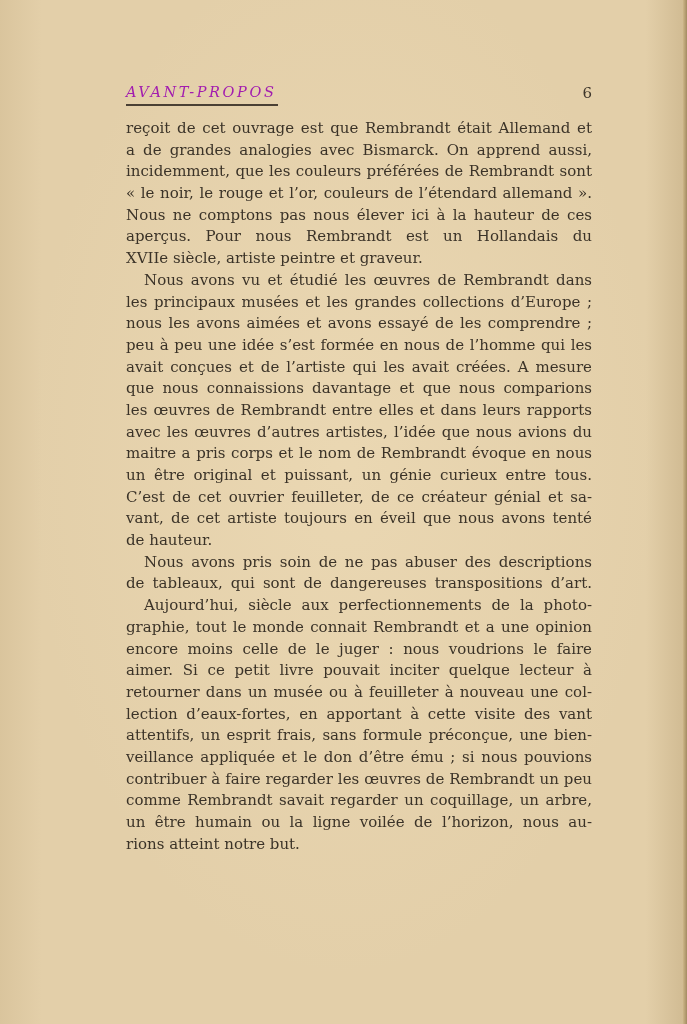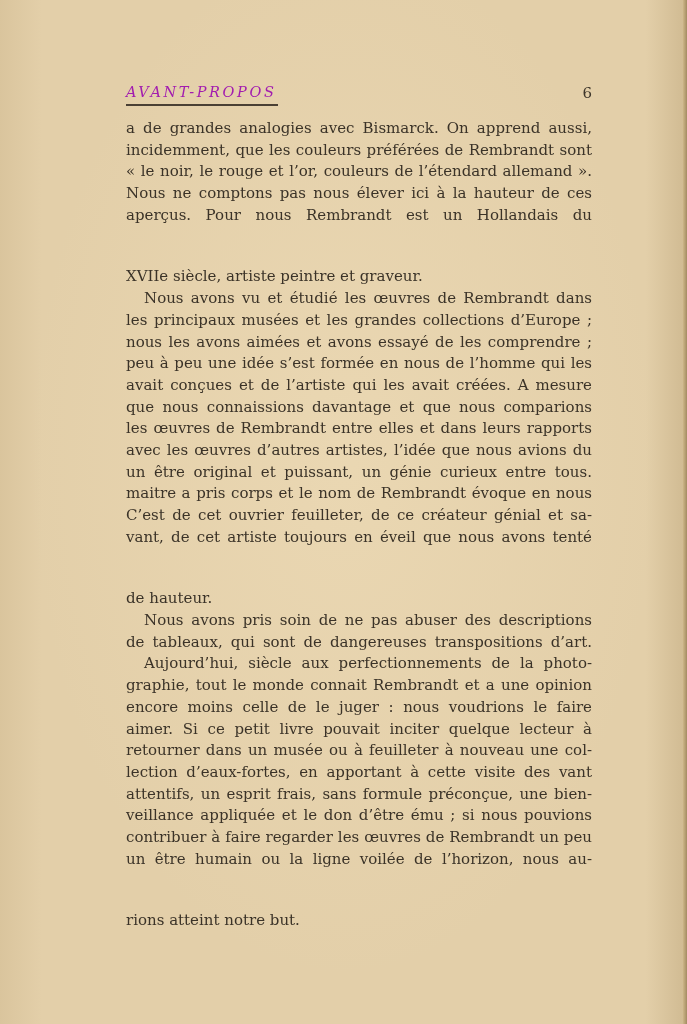--- a/index.html
+++ b/index.html
@@ -34,67 +34,69 @@
   }
   .body-text {
     position: absolute; left: 126px; top: 118px; width: 466px;
     font-size: 15px; line-height: 21.7px;
   }
   .line {
     display: block; white-space: nowrap; text-align: justify;
     text-align-last: justify; height: 21.7px;
   }
   .line.indent { padding-left: 18px; }
-  .line.last { text-align-last: left; margin-top: 40px; }
+  .line.last { text-align-last: left; }
 </style>
 </head>
 <body>
 
 <div class="page-edge"></div>
 
 <div class="header">
   <span class="running-head">AVANT-PROPOS</span>
   <div class="head-rule"></div>
   <span class="page-number">6</span>
 </div>
 
 <div class="body-text">
   <div>
+    <span class="line">reçoit de cet ouvrage est que Rembrandt était Allemand et</span>
     <span class="line">a de grandes analogies avec Bismarck. On apprend aussi,</span>
     <span class="line">incidemment, que les couleurs préférées de Rembrandt sont</span>
     <span class="line">« le noir, le rouge et l’or, couleurs de l’étendard allemand ».</span>
     <span class="line">Nous ne comptons pas nous élever ici à la hauteur de ces</span>
     <span class="line">aperçus. Pour nous Rembrandt est un Hollandais du</span>
     <span class="line last">XVIIe siècle, artiste peintre et graveur.</span>
   </div>
   <div>
     <span class="line indent">Nous avons vu et étudié les œuvres de Rembrandt dans</span>
     <span class="line">les principaux musées et les grandes collections d’Europe ;</span>
     <span class="line">nous les avons aimées et avons essayé de les comprendre ;</span>
     <span class="line">peu à peu une idée s’est formée en nous de l’homme qui les</span>
     <span class="line">avait conçues et de l’artiste qui les avait créées. A mesure</span>
     <span class="line">que nous connaissions davantage et que nous comparions</span>
     <span class="line">les œuvres de Rembrandt entre elles et dans leurs rapports</span>
     <span class="line">avec les œuvres d’autres artistes, l’idée que nous avions du</span>
+    <span class="line">maitre a pris corps et le nom de Rembrandt évoque en nous</span>
     <span class="line">un être original et puissant, un génie curieux entre tous.</span>
-    <span class="line">maitre a pris corps et le nom de Rembrandt évoque en nous</span>
     <span class="line">C’est de cet ouvrier feuilleter, de ce créateur génial et sa-</span>
     <span class="line">vant, de cet artiste toujours en éveil que nous avons tenté</span>
     <span class="line last">de hauteur.</span>
   </div>
   <div>
     <span class="line indent">Nous avons pris soin de ne pas abuser des descriptions</span>
     <span class="line">de tableaux, qui sont de dangereuses transpositions d’art.</span>
   </div>
   <div>
     <span class="line indent">Aujourd’hui, siècle aux perfectionnements de la photo-</span>
     <span class="line">graphie, tout le monde connait Rembrandt et a une opinion</span>
     <span class="line">encore moins celle de le juger : nous voudrions le faire</span>
     <span class="line">aimer. Si ce petit livre pouvait inciter quelque lecteur à</span>
     <span class="line">retourner dans un musée ou à feuilleter à nouveau une col-</span>
     <span class="line">lection d’eaux-fortes, en apportant à cette visite des vant</span>
     <span class="line">attentifs, un esprit frais, sans formule préconçue, une bien-</span>
     <span class="line">veillance appliquée et le don d’être ému ; si nous pouvions</span>
     <span class="line">contribuer à faire regarder les œuvres de Rembrandt un peu</span>
+    <span class="line">comme Rembrandt savait regarder un coquillage, un arbre,</span>
     <span class="line">un être humain ou la ligne voilée de l’horizon, nous au-</span>
     <span class="line last">rions atteint notre but.</span>
   </div>
 </div>
 
 </body></html>

